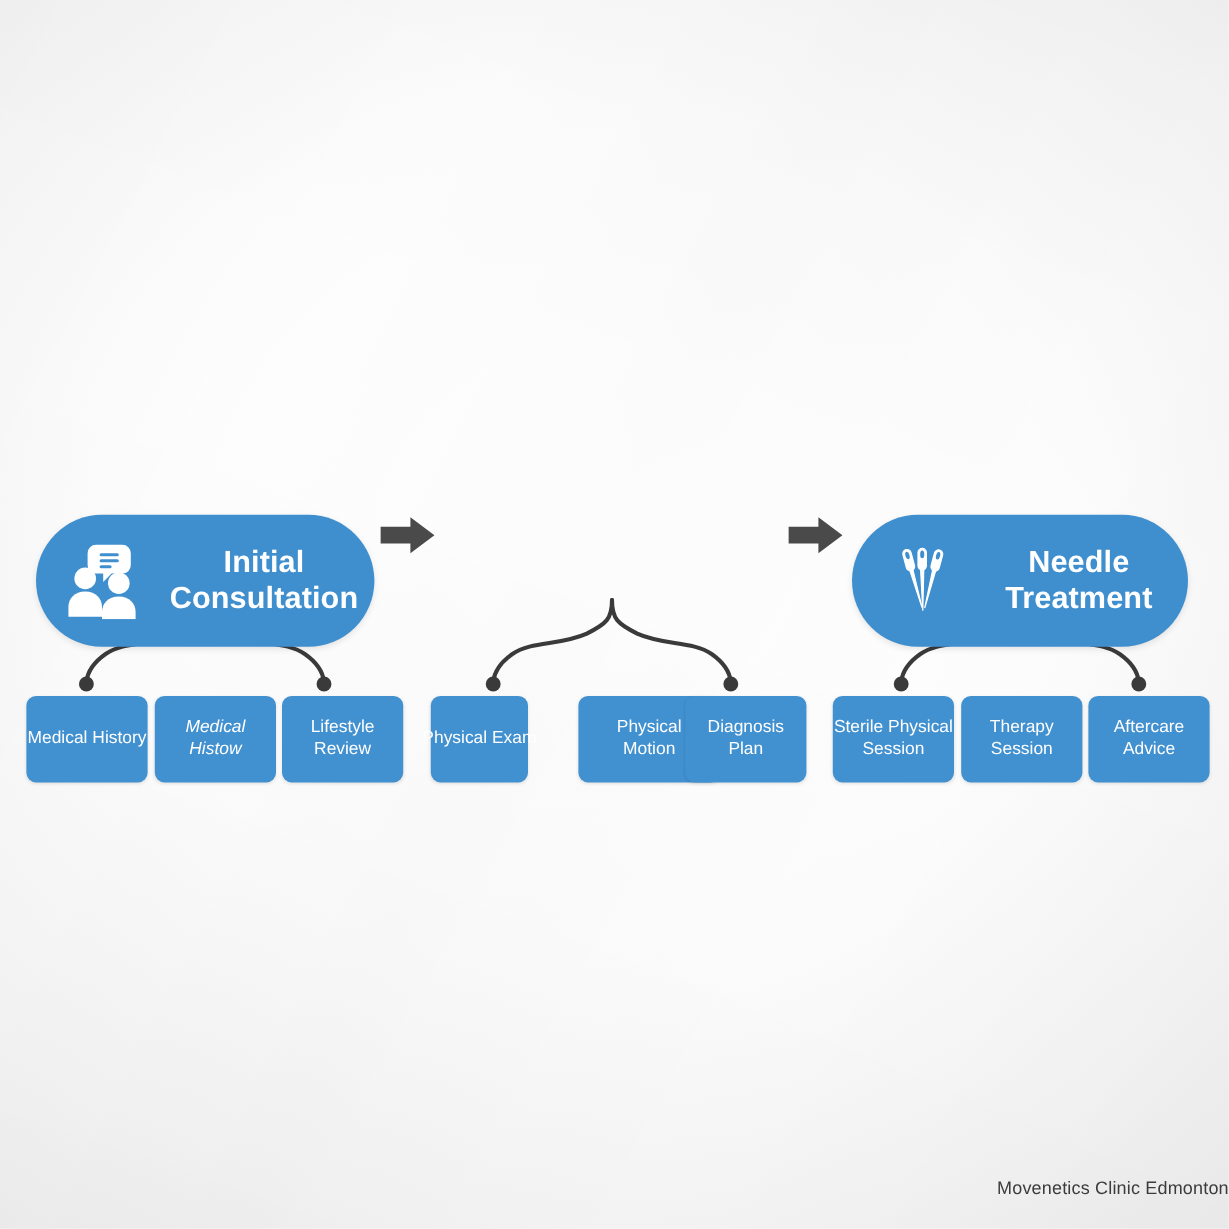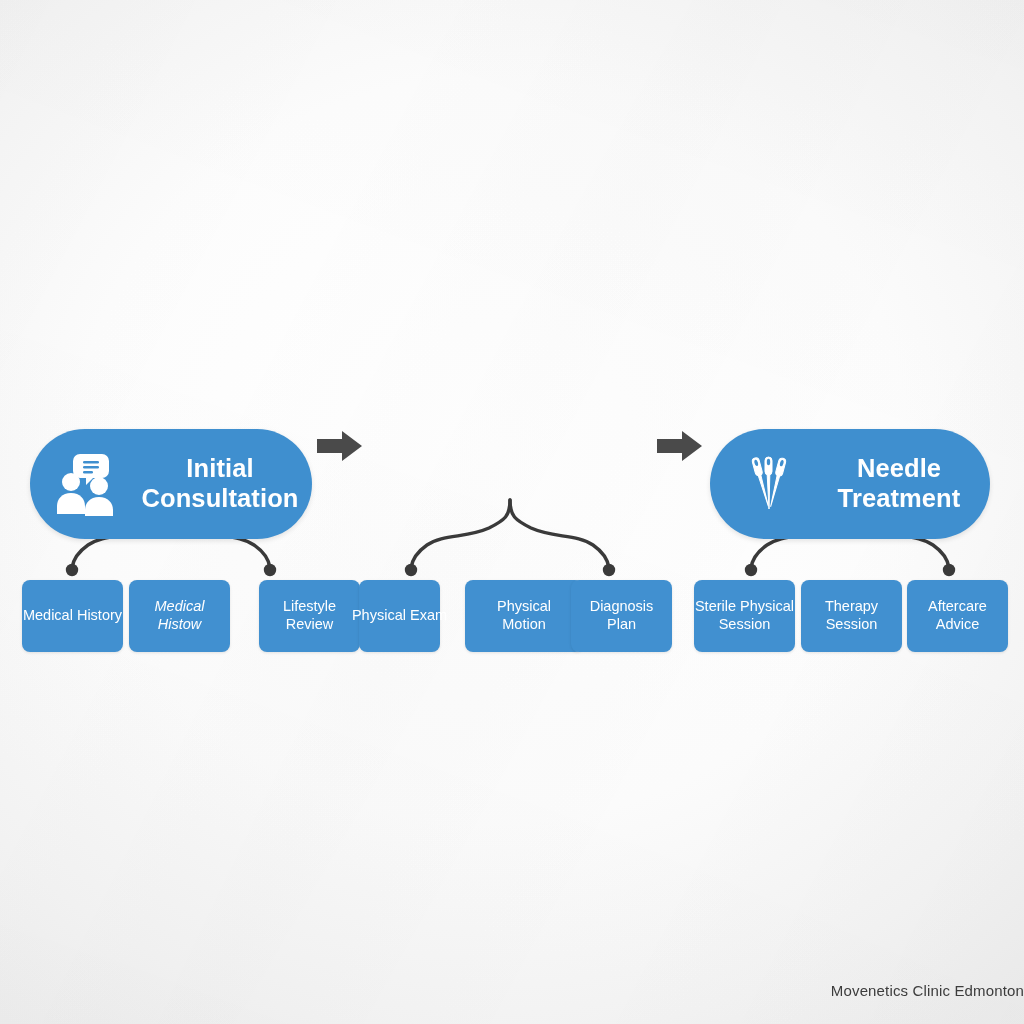--- a/index.html
+++ b/index.html
@@ -210,29 +210,29 @@
     <path d="M0,11 H25 V3 L45,18 L25,33 V25 H0 Z" fill="#4a4a4a"></path>
   </svg>
 
   <div class="subbox" style="left:22px;width:101px;">
     <div class="subbox-label">Medical History</div>
   </div>
   <div class="subbox" style="left:129px;width:101px;font-style:italic;">
     <div class="subbox-label">Medical
 Histow</div>
   </div>
-  <div class="subbox" style="left:235px;width:101px;margin-left:24px;">
+  <div class="subbox" style="left:235px;width:101px;">
     <div class="subbox-label">Lifestyle
 Review</div>
   </div>
 
   <div class="subbox" style="left:359px;width:81px;">
     <div class="subbox-label">Physical Exam</div>
   </div>
-  <div class="subbox" style="left:465px;width:118px;">
+  <div class="subbox" style="left:482px;width:118px;">
     <div class="subbox-label">Physical
 Motion</div>
   </div>
   <div class="subbox" style="left:571px;width:101px;">
     <div class="subbox-label">Diagnosis
 Plan</div>
   </div>
 
   <div class="subbox" style="left:694px;width:101px;">
     <div class="subbox-label">Sterile Physical

